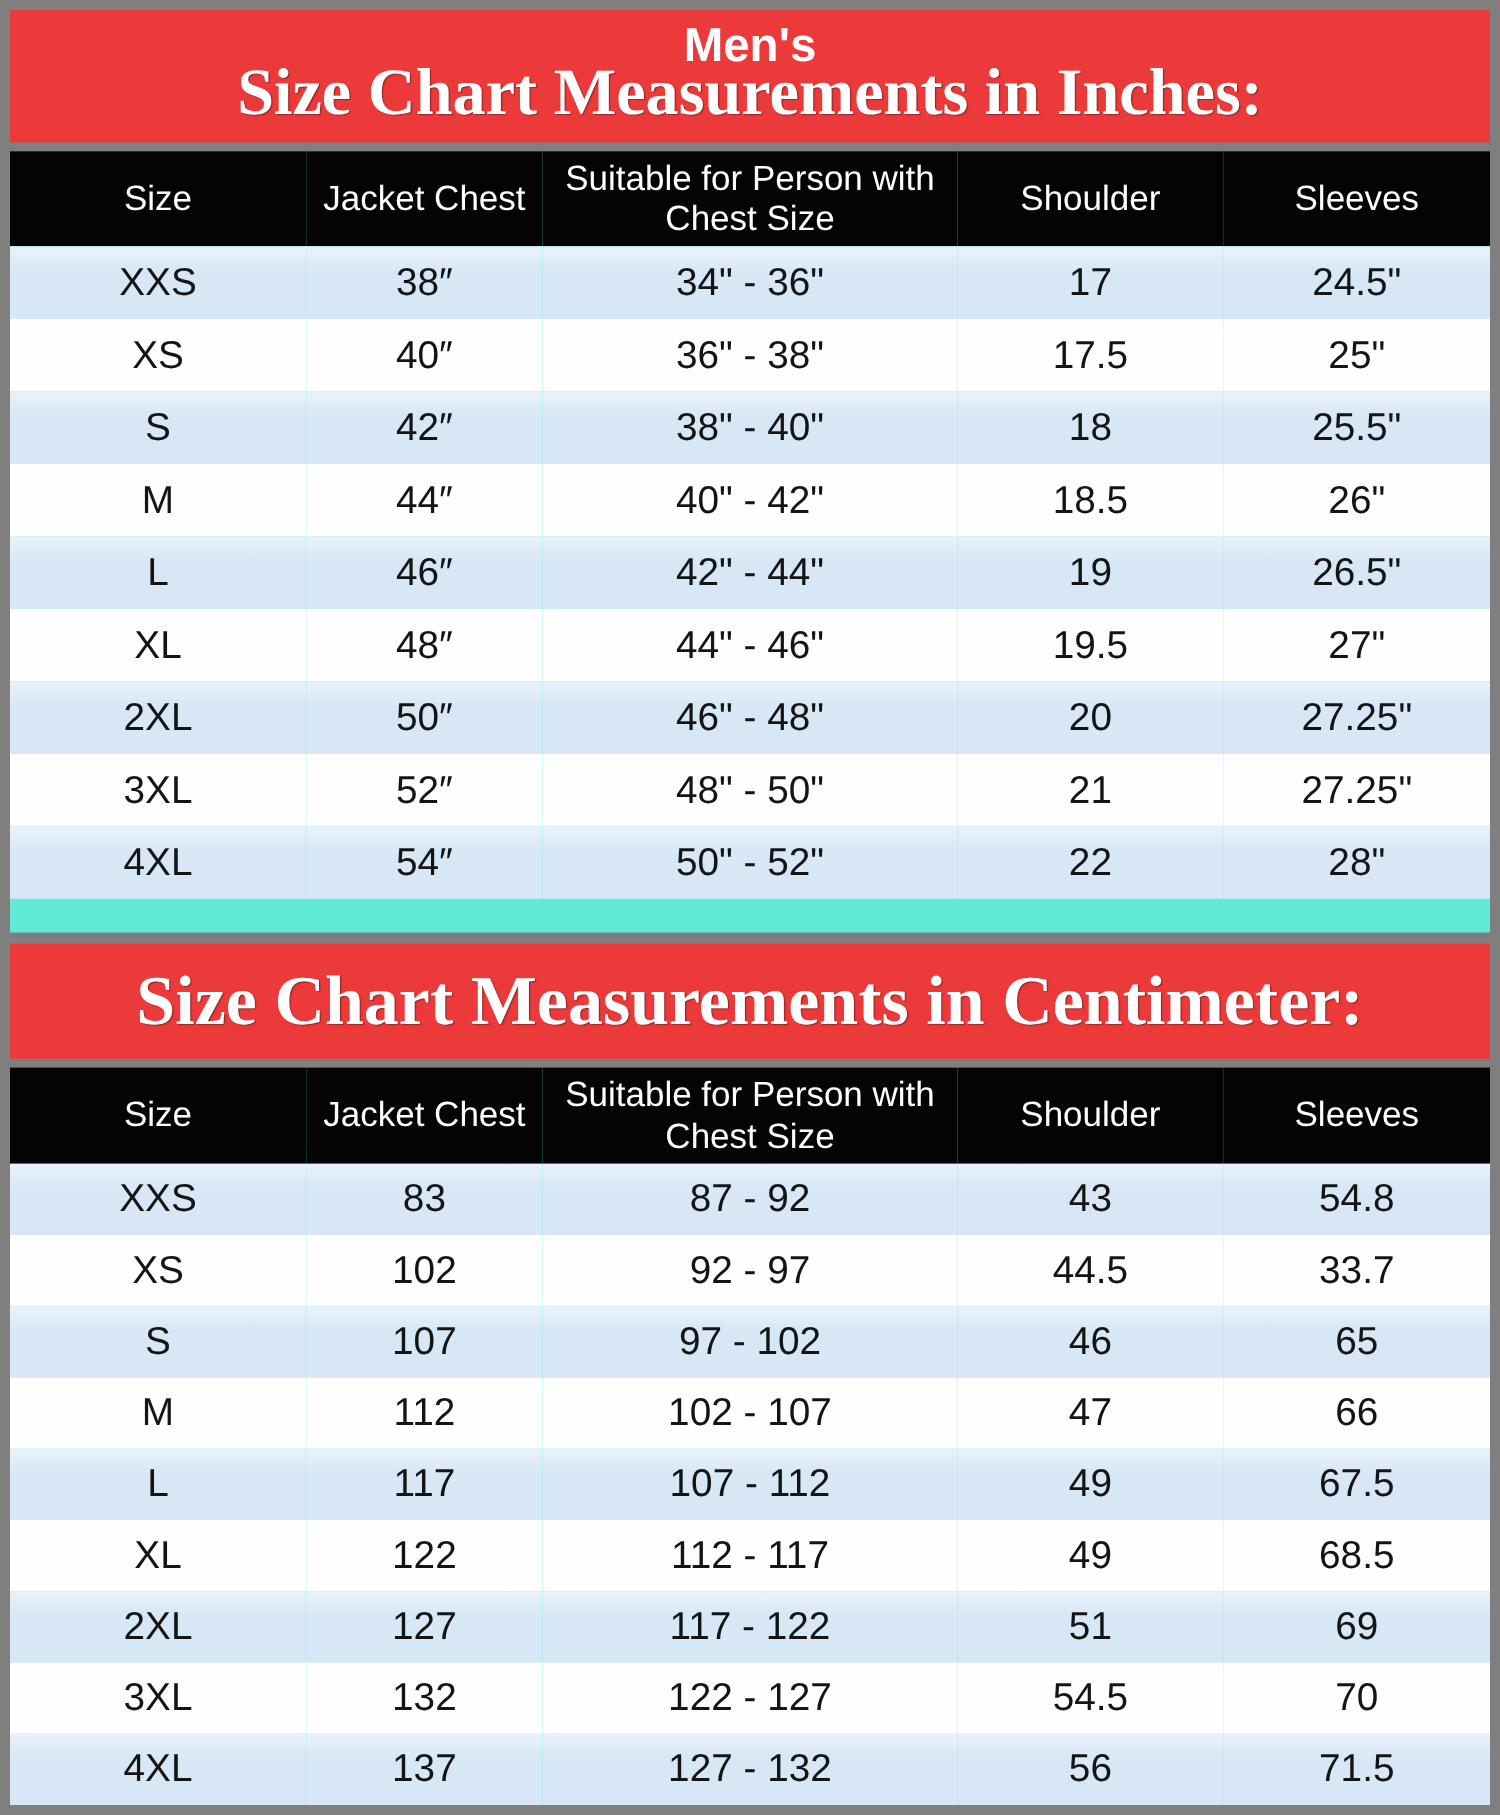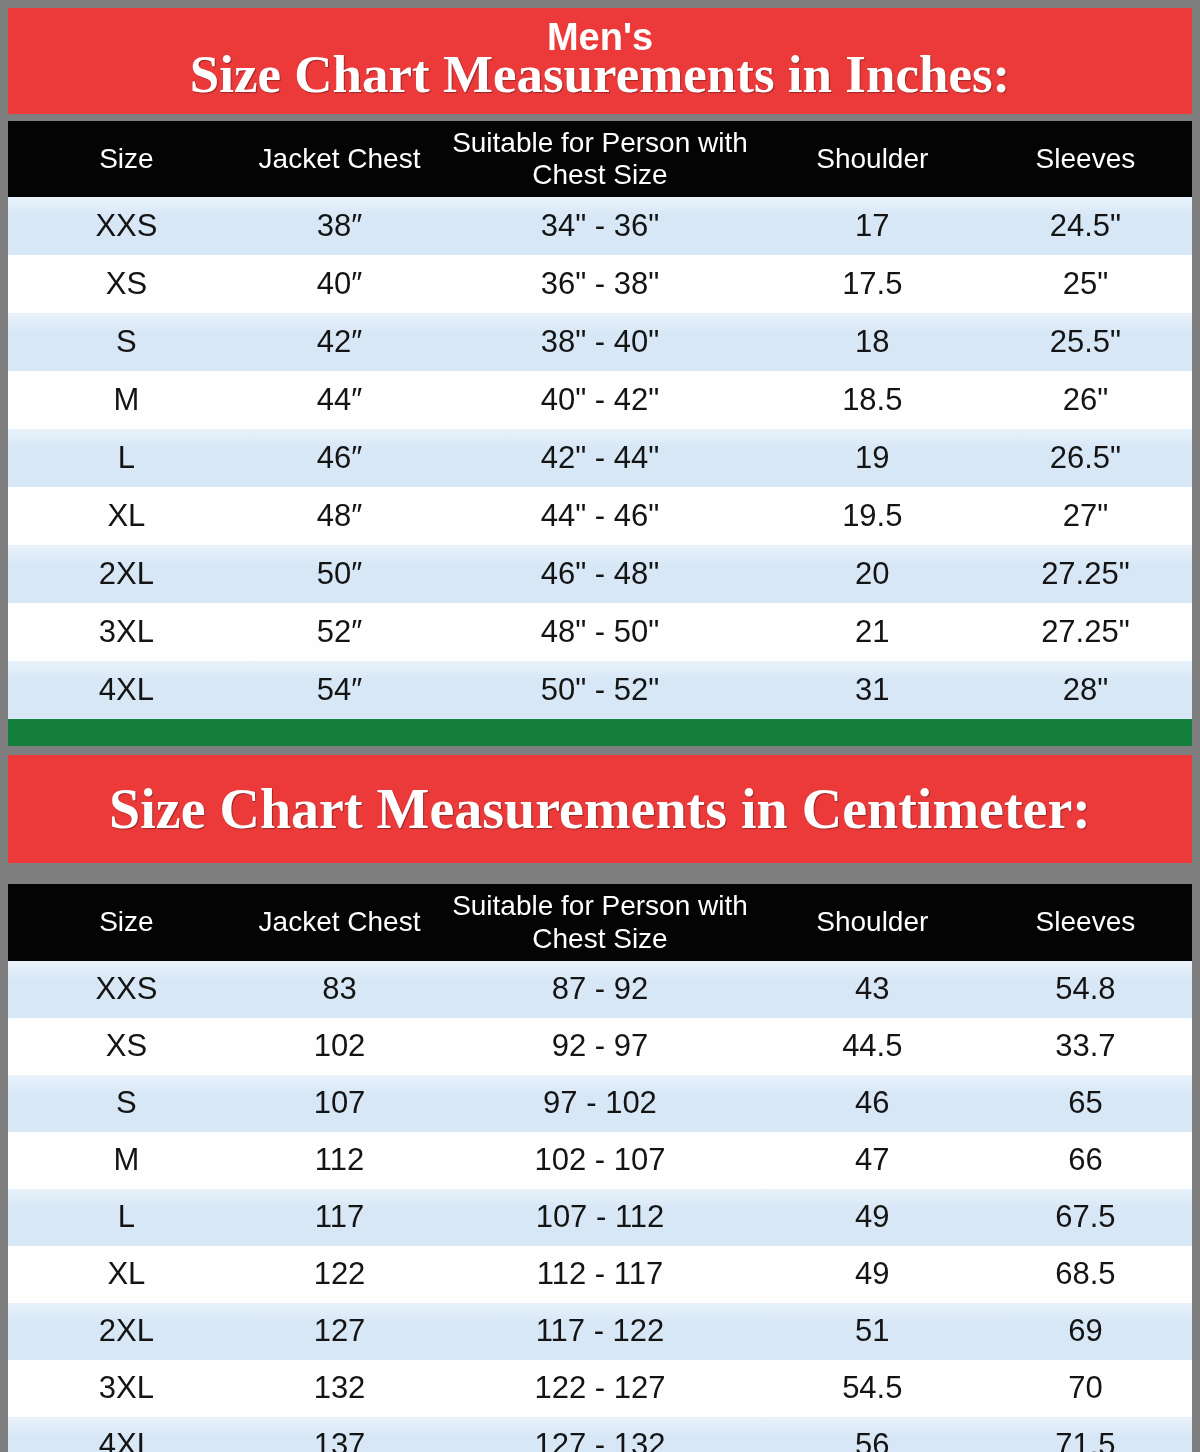--- a/index.html
+++ b/index.html
@@ -21,38 +21,38 @@
     background: #ec3a3a;
     color: #ffffff;
     display: flex;
     flex-direction: column;
     align-items: center;
     justify-content: center;
     text-align: center;
     flex: 0 0 auto;
   }
   .banner-1 { height: 106px; margin-bottom: 7px; }
-  .banner-2 { height: 108px; margin-bottom: 21px; }
+  .banner-2 { height: 92px; margin-bottom: 7px; }
   .banner-mens {
     font-size: 38px;
     font-weight: bold;
     line-height: 0.95;
     margin-bottom: -8px;
     position: relative;
     z-index: 2;
   }
   .banner-title {
     font-family: "Liberation Serif", serif;
     font-weight: bold;
     font-size: 53px;
     line-height: 1.05;
     text-shadow: 1px 1px 1px rgba(0,0,0,0.35);
   }
   .banner-2 .banner-title { font-size: 56px; }
-  .table-block { background: #15803d; flex: 0 0 auto; }
+  .table-block { background: #5eead4; flex: 0 0 auto; }
   .table-block-1 { padding-bottom: 27px; margin-bottom: 9px; }
   table {
     width: 100%;
     border-collapse: collapse;
     table-layout: fixed;
   }
   col.c1 { width: 20%; }
   col.c2 { width: 16%; }
   col.c3 { width: 28%; }
   col.c4 { width: 18%; }
@@ -165,21 +165,21 @@
           <td>3XL</td>
           <td>52″</td>
           <td>48" - 50"</td>
           <td>21</td>
           <td>27.25"</td>
         </tr>
         <tr>
           <td>4XL</td>
           <td>54″</td>
           <td>50" - 52"</td>
-          <td>31</td>
+          <td>22</td>
           <td>28"</td>
         </tr>
       </tbody>
     </table>
   </div>
 
   <div class="banner banner-2">
     <div class="banner-title">Size Chart Measurements in Centimeter:</div>
   </div>
 

